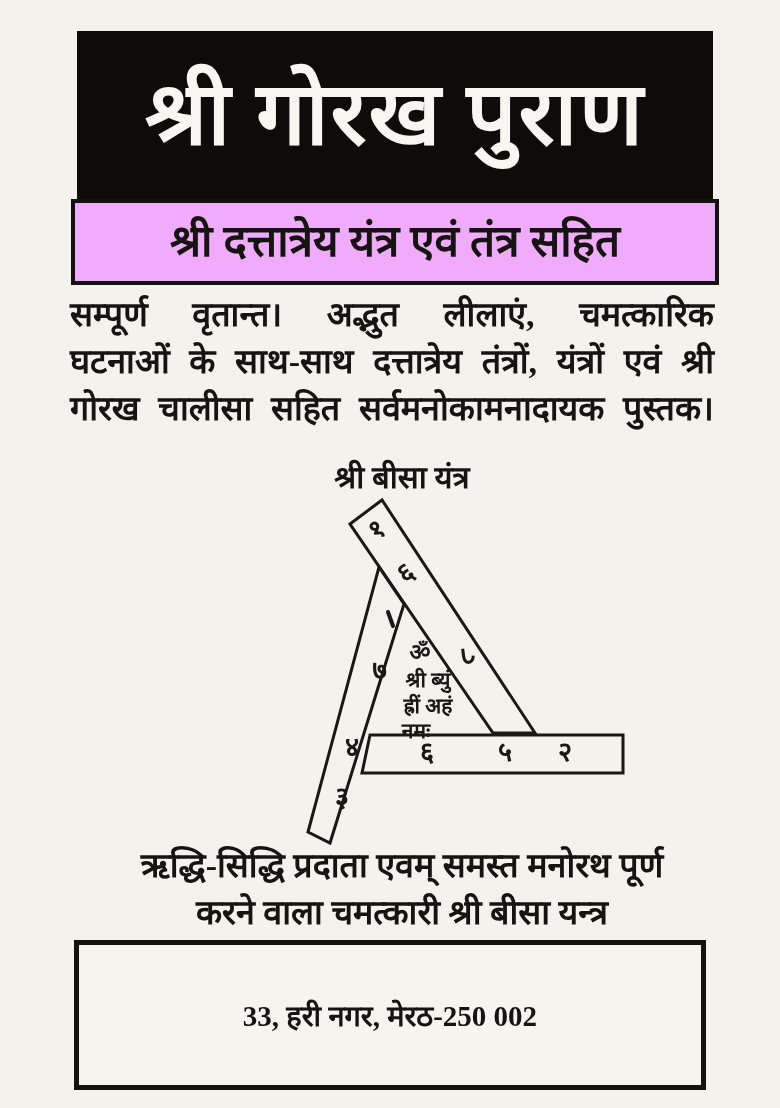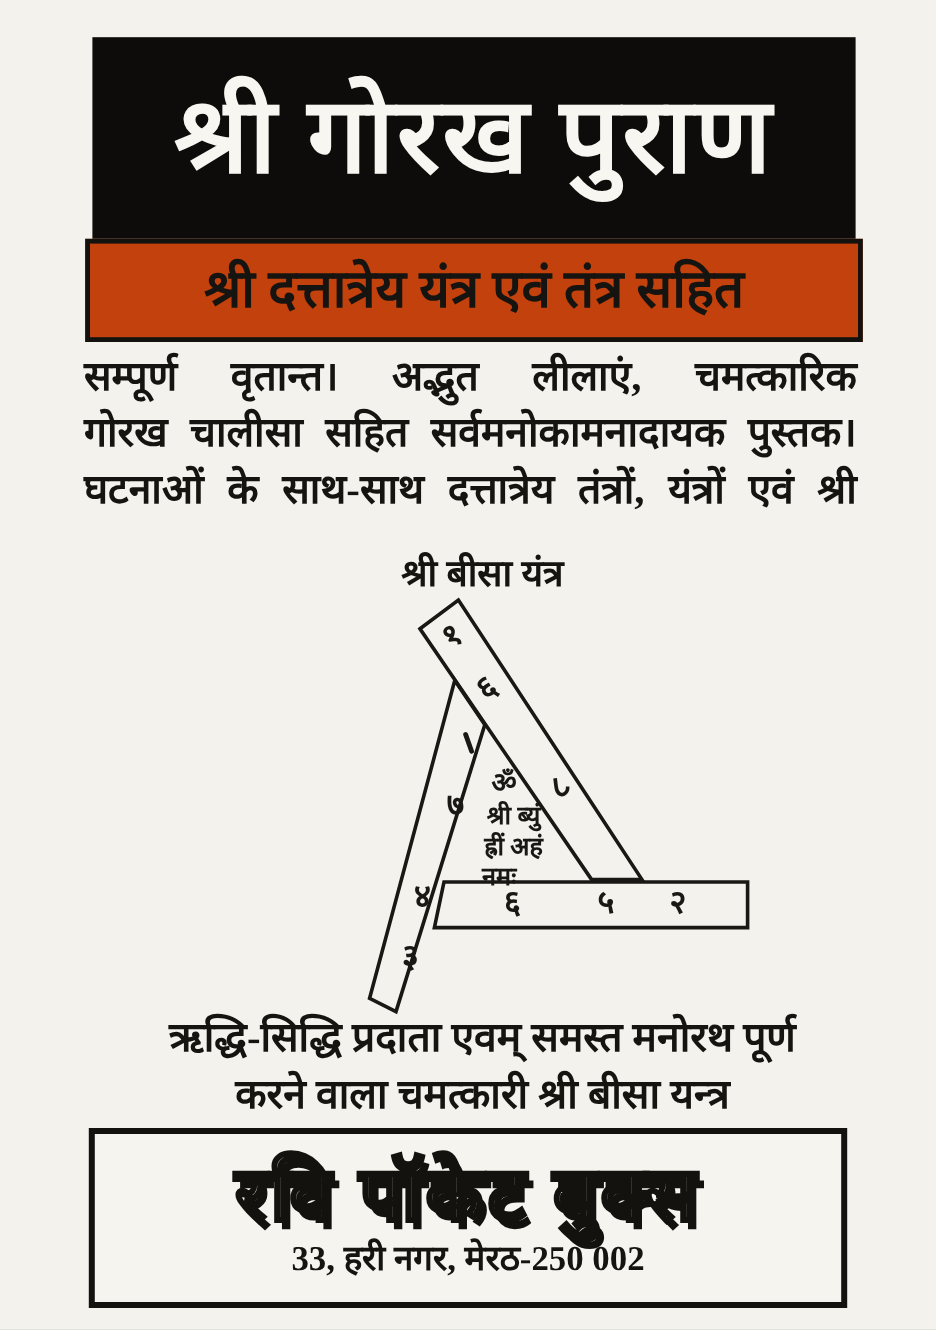--- a/index.html
+++ b/index.html
@@ -21,21 +21,21 @@
   .banner-title{
     color:#f7f6f1;
     font-size:88px;font-weight:700;line-height:1;
     white-space:nowrap;
     letter-spacing:2px;
   }
   
   .subtitle-box{
     position:absolute;left:71px;top:199px;width:640px;height:78px;
     border:4px solid #14120f;
-    background:#c2410c;
+    background:#f0abfc;
     display:flex;align-items:center;justify-content:center;
   }
   .subtitle-text{
     font-size:44px;font-weight:700;white-space:nowrap;line-height:1;
   }
   
   .description{
     position:absolute;left:70px;top:291px;width:644px;
   }
   .desc-line{
@@ -94,22 +94,22 @@
   <div class="banner">
     <div class="banner-title">श्री गोरख पुराण</div>
   </div>
 
   <div class="subtitle-box">
     <div class="subtitle-text">श्री दत्तात्रेय यंत्र एवं तंत्र सहित</div>
   </div>
 
   <div class="description">
     <div class="desc-line">सम्पूर्ण वृतान्त। अद्भुत लीलाएं, चमत्कारिक</div>
+    <div class="desc-line">घटनाओं के साथ-साथ दत्तात्रेय तंत्रों, यंत्रों एवं श्री</div>
     <div class="desc-line">गोरख चालीसा सहित सर्वमनोकामनादायक पुस्तक।</div>
-    <div class="desc-line">घटनाओं के साथ-साथ दत्तात्रेय तंत्रों, यंत्रों एवं श्री</div>
   </div>
 
   <div class="yantra-heading">श्री बीसा यंत्र</div>
 
   <svg class="yantra-svg" width="380" height="364" viewBox="0 0 380 364">
 
     <polygon points="70,32 102,8 255,241 213,241" fill="none" stroke="#1a1814" stroke-width="3"></polygon>
 
     <polygon points="99,75 124,112 50,351 28,340" fill="none" stroke="#1a1814" stroke-width="3"></polygon>
 
@@ -132,17 +132,16 @@
     <text class="mantra mantra-om" x="140" y="163" text-anchor="middle" dominant-baseline="middle">ॐ</text>
     <text class="mantra" x="148" y="190" text-anchor="middle" dominant-baseline="middle">श्री ब्युं</text>
     <text class="mantra" x="148" y="216" text-anchor="middle" dominant-baseline="middle">ह्रीं अहं</text>
     <text class="mantra" x="136" y="241" text-anchor="middle" dominant-baseline="middle">नमः</text>
   </svg>
 
   <div class="caption-line caption-1">ऋद्धि-सिद्धि प्रदाता एवम् समस्त मनोरथ पूर्ण</div>
   <div class="caption-line caption-2">करने वाला चमत्कारी श्री बीसा यन्त्र</div>
 
   <div class="publisher-box">
-    <div class="publisher-name">रवि पॉकेट बुक्स</div>
     <div class="publisher-address">33, हरी नगर, मेरठ-250 002</div>
   </div>
 
 </div>
 
 </body></html>

